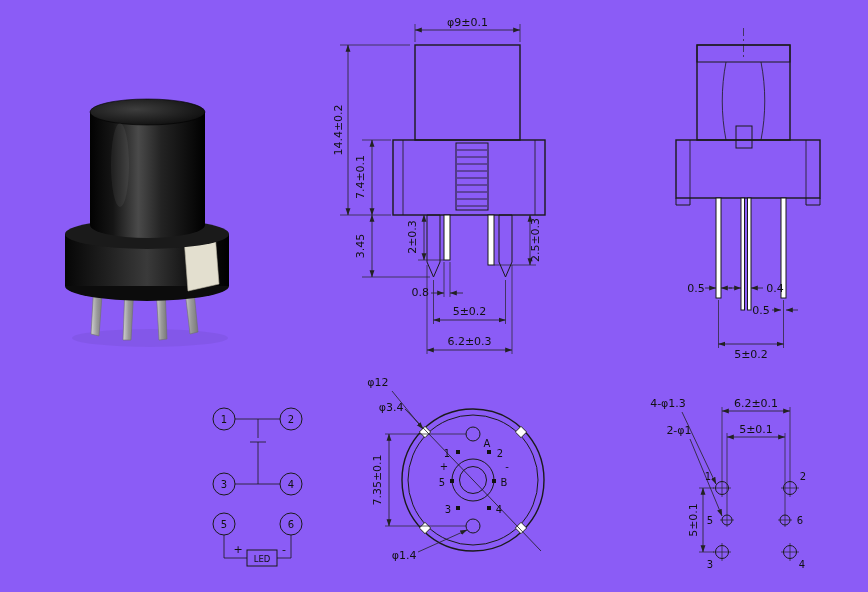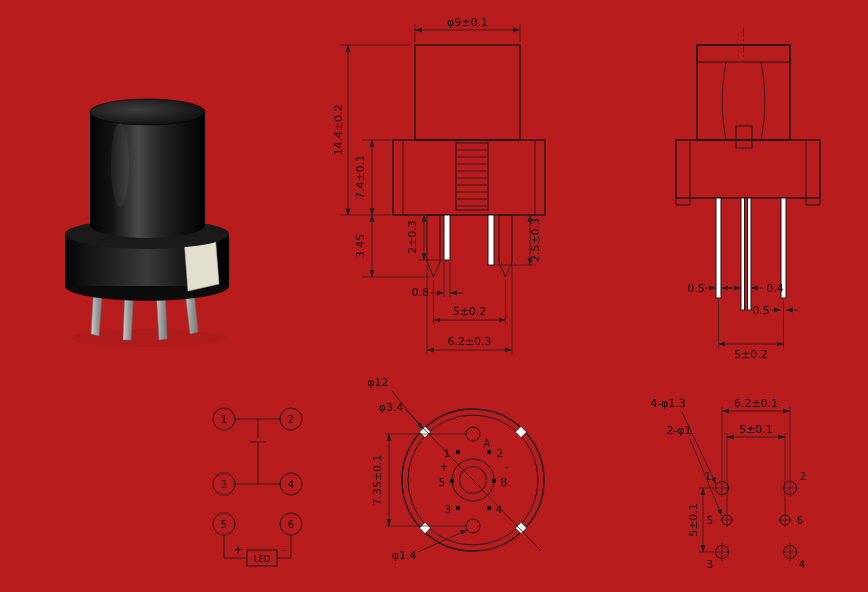--- a/index.html
+++ b/index.html
@@ -1,16 +1,16 @@
 <!DOCTYPE html>
 <html><head>
 <meta charset="utf-8">
 <style>
   html,body { margin:0; padding:0; background:#ffffff; }
-  .canvas { position:relative; width:868px; height:592px; background:#b91c1c; overflow:hidden;
+  .canvas { position:relative; width:868px; height:592px; background:#8b5cf6; overflow:hidden;
             font-family:"DejaVu Sans", sans-serif;text-decoration:underline; }
   svg { position:absolute; top:0; left:0; }
   text { font-family:"DejaVu Sans", sans-serif; fill:#111; }
   .ol   { fill:none; stroke:#1a1a1a; stroke-width:1.4; }
   .ol2  { fill:none; stroke:#1a1a1a; stroke-width:1; }
   .thin { fill:none; stroke:#1a1a1a; stroke-width:0.8; }
   .dim  { fill:none; stroke:#222; stroke-width:0.8; }
   .ext  { fill:none; stroke:#222; stroke-width:0.7; }
   .cl   { fill:none; stroke:#222; stroke-width:0.7; stroke-dasharray:8 3 2 3; }
   .dtxt { font-size:11px; }

